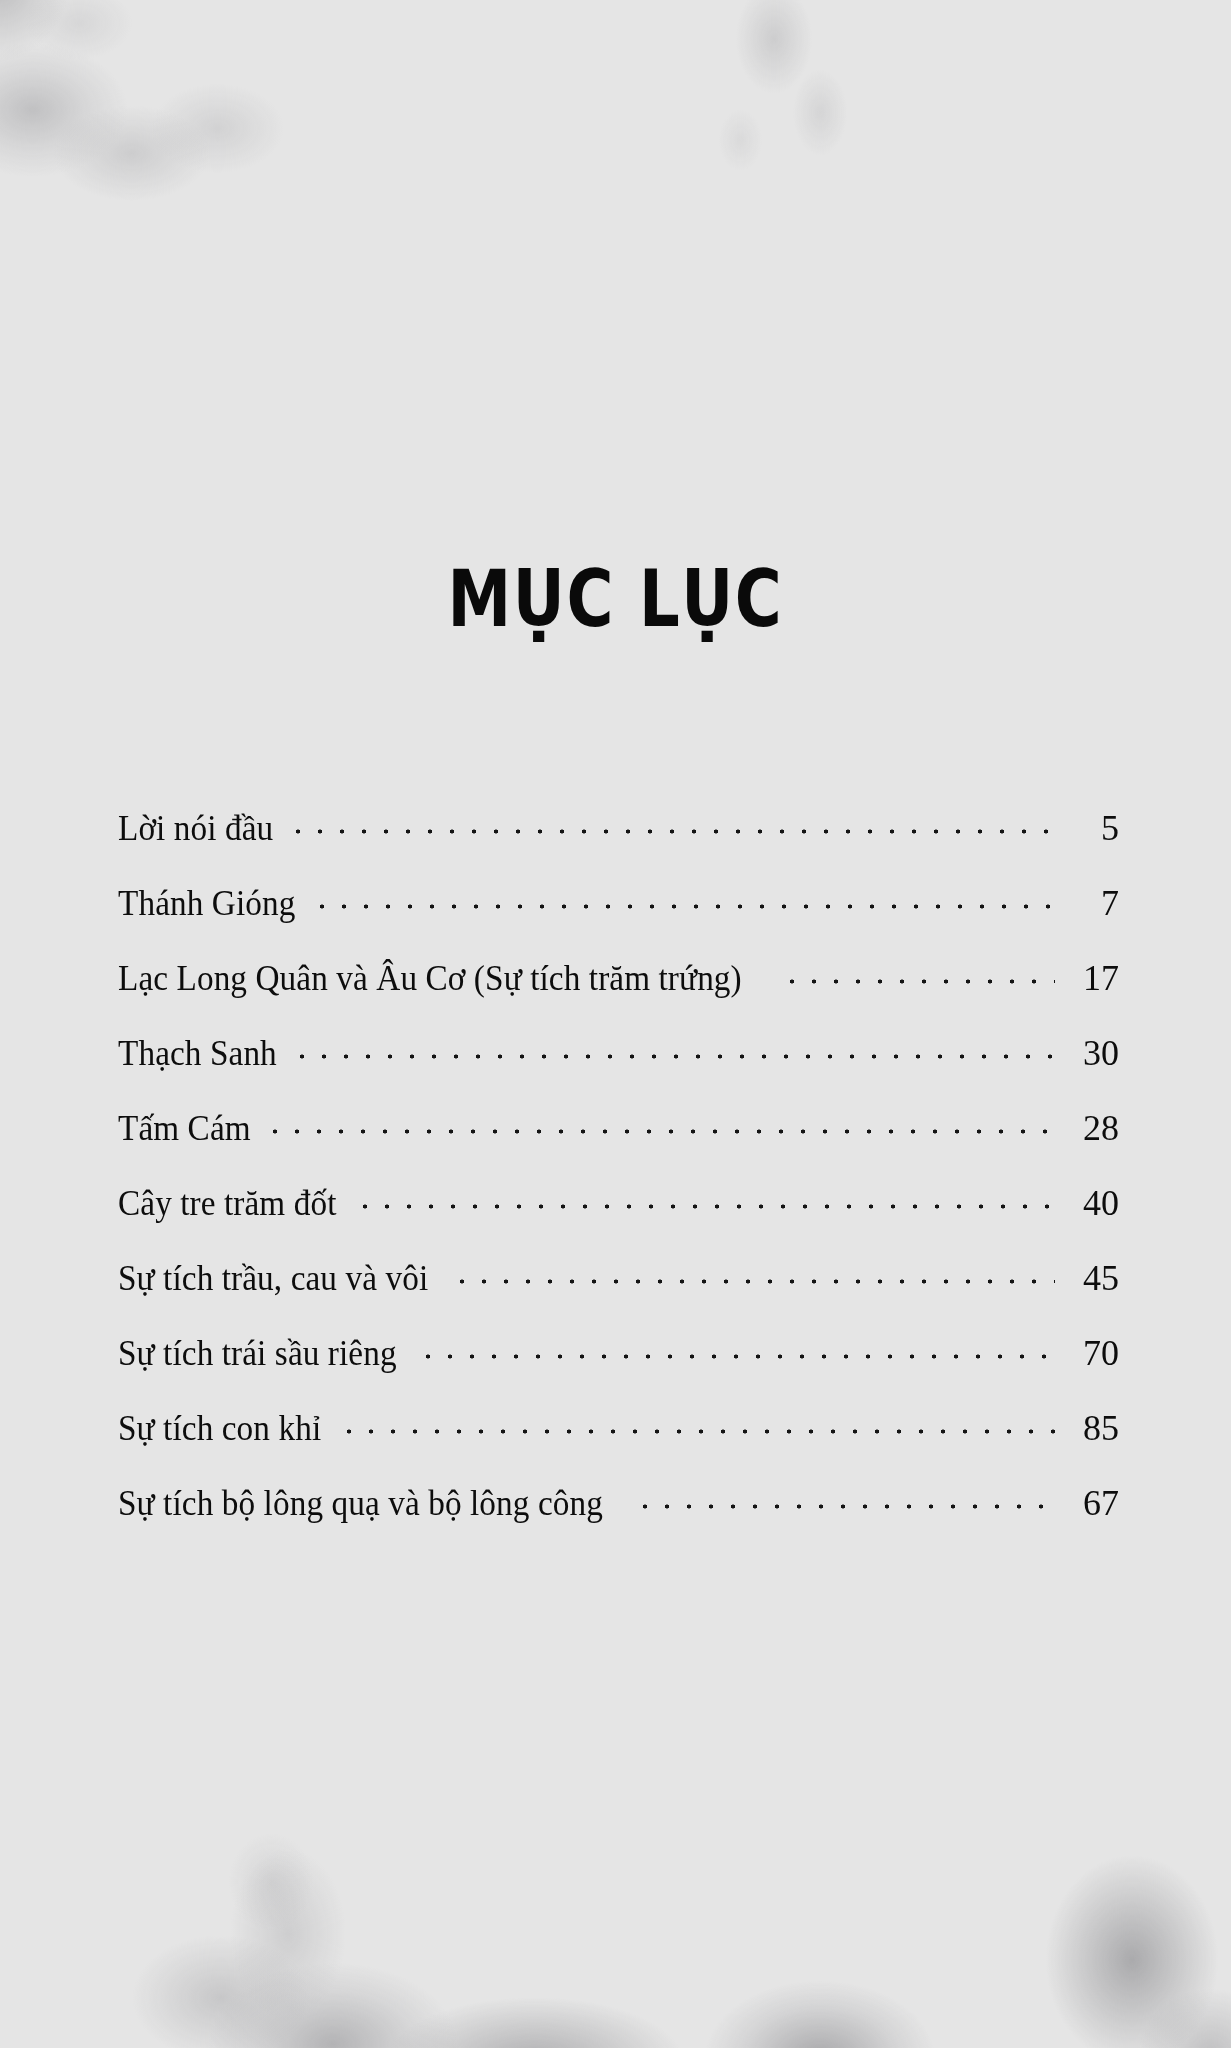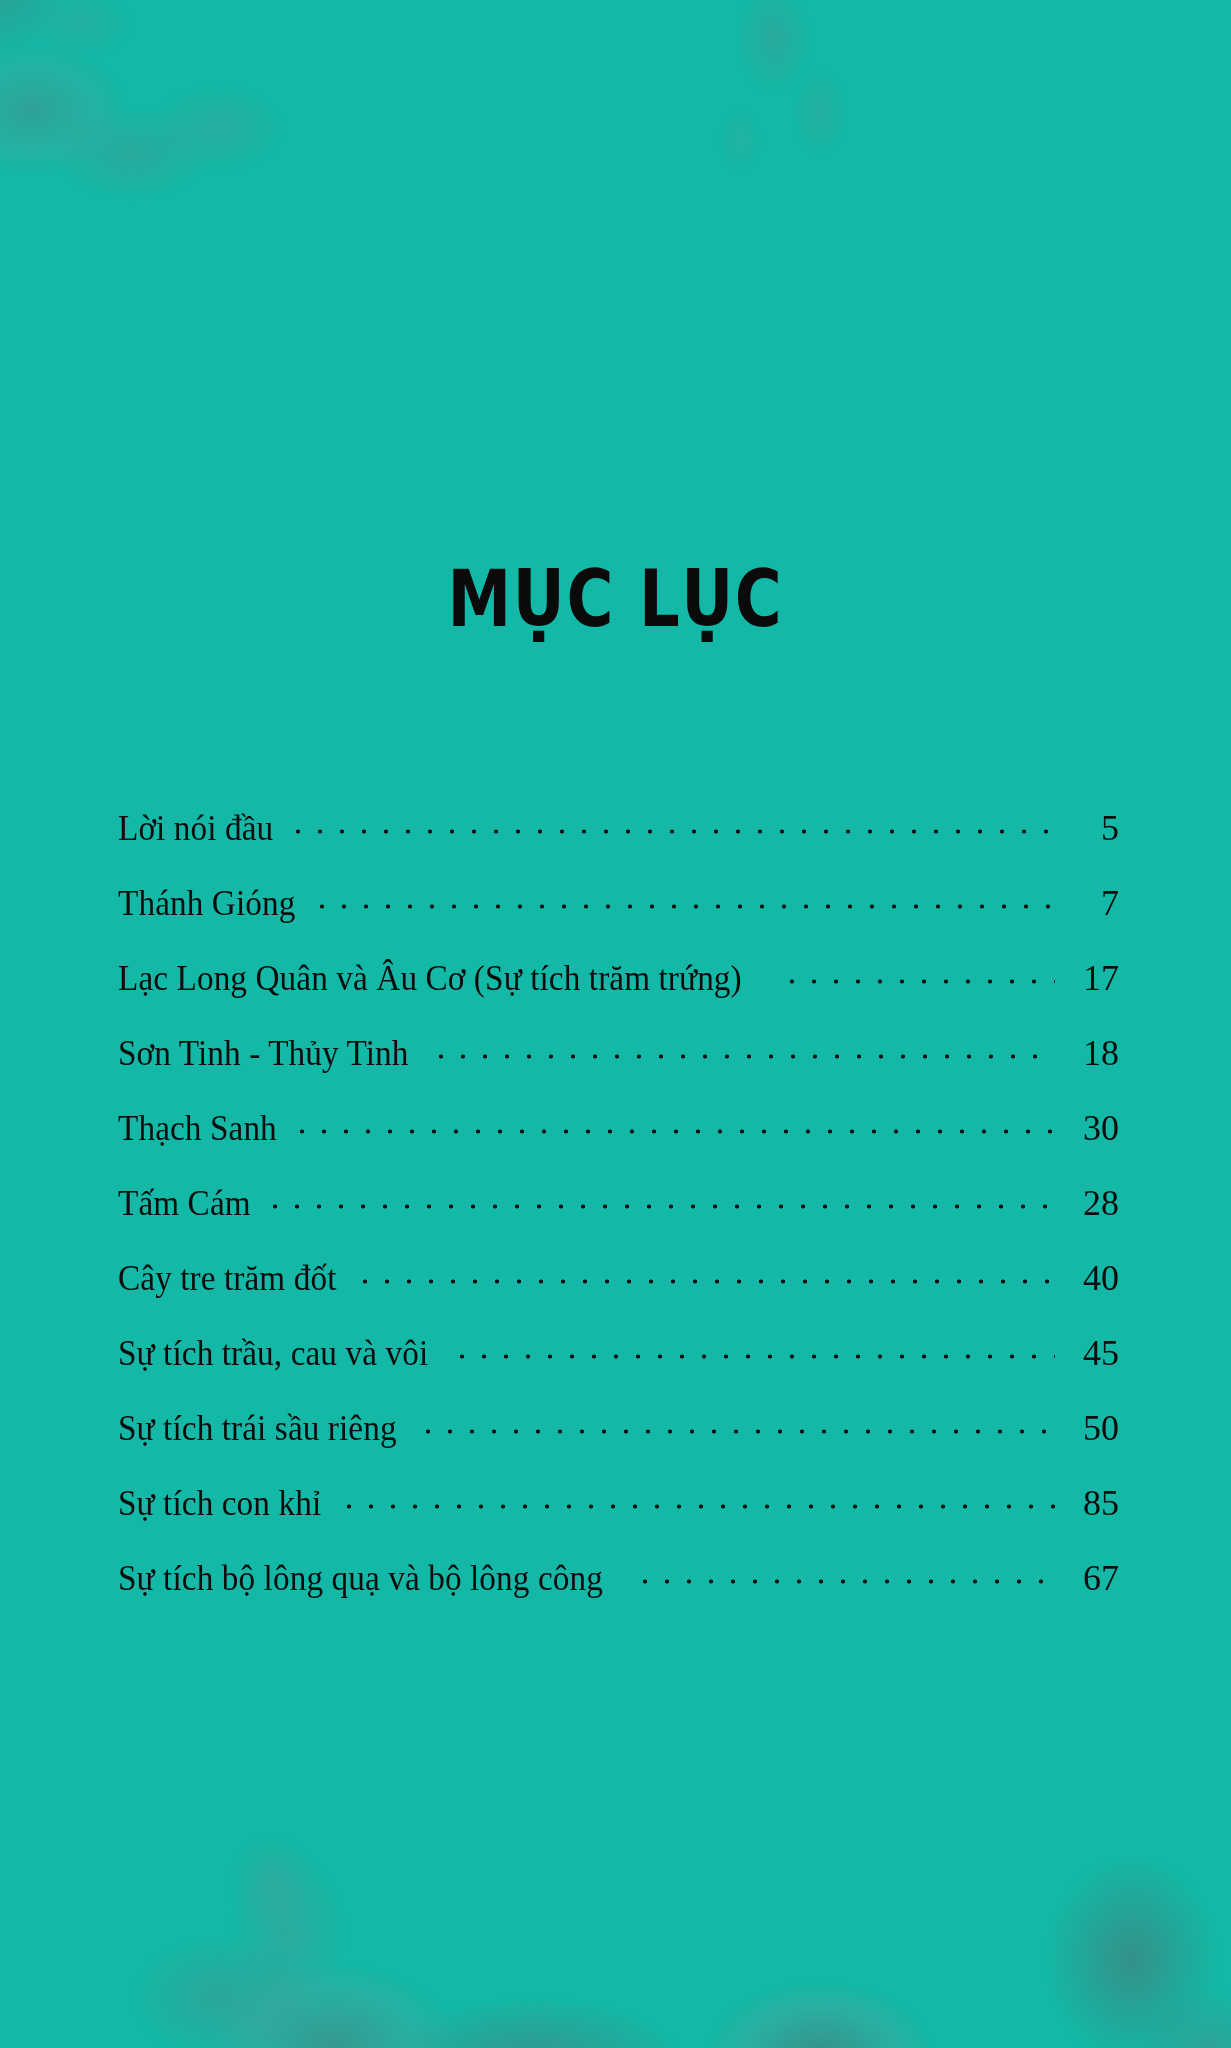--- a/index.html
+++ b/index.html
@@ -5,21 +5,21 @@
   html, body {
     margin: 0;
     padding: 0;
     background: #ffffff;
   }
 
   .page {
     position: relative;
     width: 1231px;
     height: 2048px;
-    background: #14b8a6;
+    background: #e5e5e5;
     overflow: hidden;
     font-family: "Liberation Serif", "DejaVu Serif", serif;
   }
 
   
   .texture {
     position: absolute;
     pointer-events: none;
     filter: blur(0.4px);
   }
@@ -179,25 +179,20 @@
         <span class="toc-label">Thánh Gióng</span>
         <span class="toc-dots"></span>
         <span class="toc-page">7</span>
       </div>
       <div class="toc-row">
         <span class="toc-label">Lạc Long Quân và Âu Cơ (Sự tích trăm trứng)</span>
         <span class="toc-dots"></span>
         <span class="toc-page">17</span>
       </div>
       <div class="toc-row">
-        <span class="toc-label">Sơn Tinh - Thủy Tinh</span>
-        <span class="toc-dots"></span>
-        <span class="toc-page">18</span>
-      </div>
-      <div class="toc-row">
         <span class="toc-label">Thạch Sanh</span>
         <span class="toc-dots"></span>
         <span class="toc-page">30</span>
       </div>
       <div class="toc-row">
         <span class="toc-label">Tấm Cám</span>
         <span class="toc-dots"></span>
         <span class="toc-page">28</span>
       </div>
       <div class="toc-row">
@@ -206,21 +201,21 @@
         <span class="toc-page">40</span>
       </div>
       <div class="toc-row">
         <span class="toc-label">Sự tích trầu, cau và vôi</span>
         <span class="toc-dots"></span>
         <span class="toc-page">45</span>
       </div>
       <div class="toc-row">
         <span class="toc-label">Sự tích trái sầu riêng</span>
         <span class="toc-dots"></span>
-        <span class="toc-page">50</span>
+        <span class="toc-page">70</span>
       </div>
       <div class="toc-row">
         <span class="toc-label">Sự tích con khỉ</span>
         <span class="toc-dots"></span>
         <span class="toc-page">85</span>
       </div>
       <div class="toc-row">
         <span class="toc-label">Sự tích bộ lông quạ và bộ lông công</span>
         <span class="toc-dots"></span>
         <span class="toc-page">67</span>

